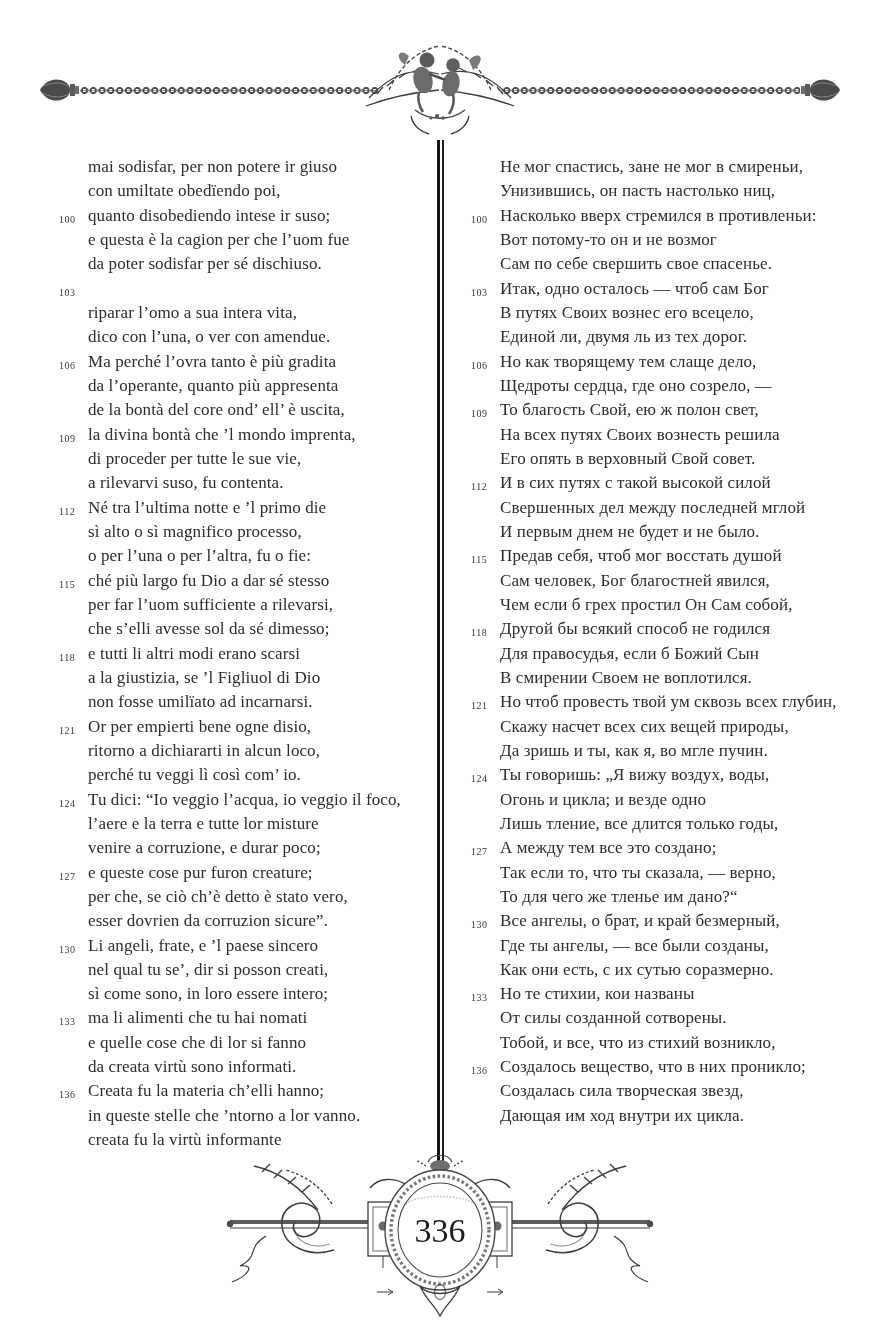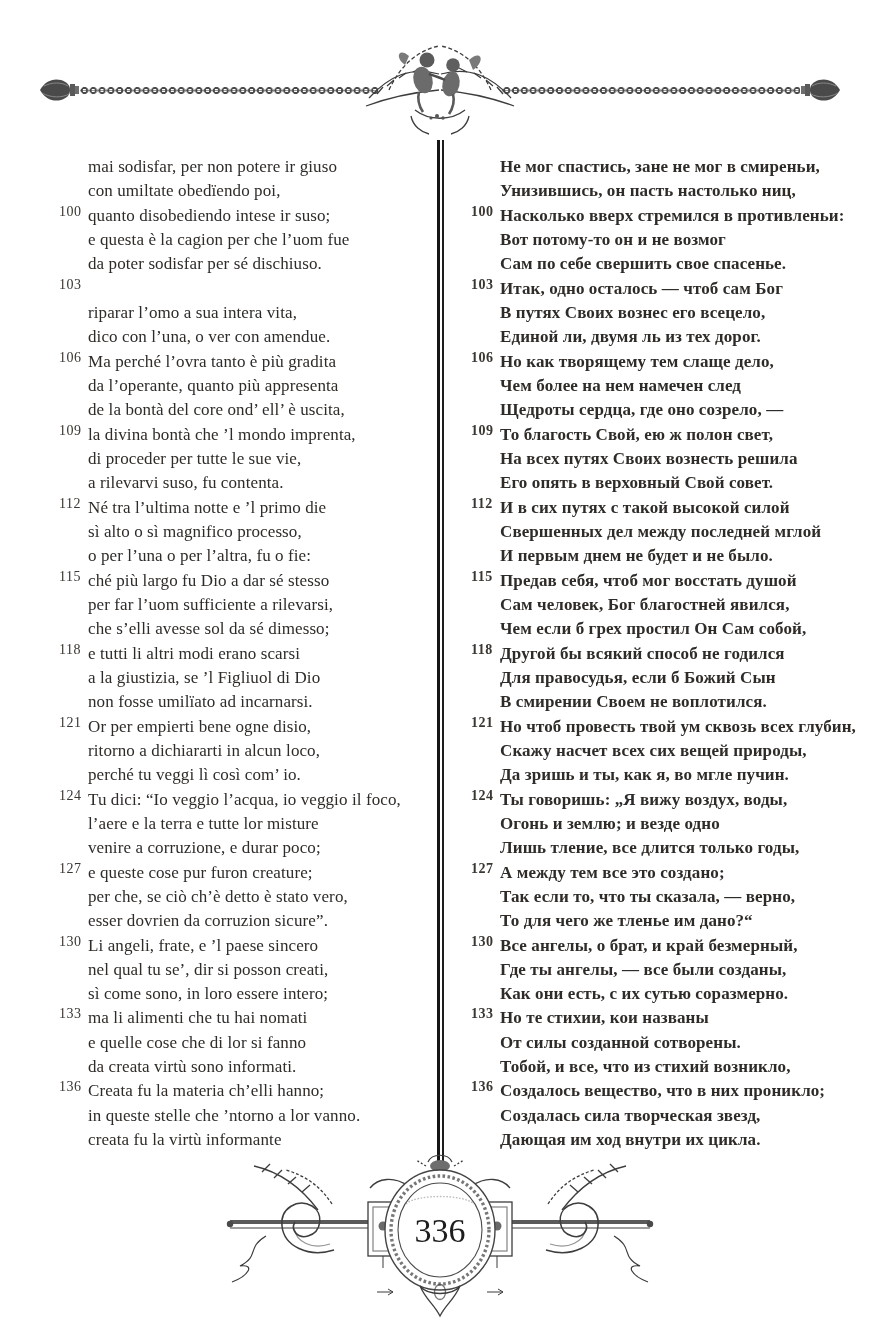--- a/index.html
+++ b/index.html
@@ -54,25 +54,25 @@
   
   .col {
     position: absolute; top: 155px;
     font-size: 17px; line-height: 24.33px;
     letter-spacing: 0.1px;
     color: #2f2b28;
     white-space: nowrap;
     z-index: 1;
   }
   .col.left  { left: 88px;  width: 348px; }
-  .col.right { left: 500px; width: 370px; font-weight: bold; }
+  .col.right { left: 500px; width: 370px; }
   .line { position: relative; height: 24.33px; }
   .num {
-    position: absolute; left: -29px; top: 2px;
-    font-size: 14px; line-height: 12px;
+    position: absolute; left: -29px; top: 10px;
+    font-size: 10px; line-height: 12px;
     letter-spacing: 0.5px; color: #3a3631;
   }
 
   
   .footer-ornament {
     position: absolute; left: 222px; top: 1150px;
     width: 436px; height: 172px; z-index: 2;
   }
   .pagenum-text {
     font-family: "Liberation Serif", serif;
@@ -178,39 +178,38 @@
   <div class="col right" id="col-right">
       <div class="line"><span>Не мог спастись, зане не мог в смиреньи,</span></div>
       <div class="line"><span>Унизившись, он пасть настолько ниц,</span></div>
       <div class="line"><span class="num">100</span><span>Насколько вверх стремился в противленьи:</span></div>
       <div class="line"><span>Вот потому-то он и не возмог</span></div>
       <div class="line"><span>Сам по себе свершить свое спасенье.</span></div>
       <div class="line"><span class="num">103</span><span>Итак, одно осталось — чтоб сам Бог</span></div>
       <div class="line"><span>В путях Своих вознес его всецело,</span></div>
       <div class="line"><span>Единой ли, двумя ль из тех дорог.</span></div>
       <div class="line"><span class="num">106</span><span>Но как творящему тем слаще дело,</span></div>
-      <div class="line"><span>Чем более на нем намечен след</span></div>
       <div class="line"><span>Щедроты сердца, где оно созрело, —</span></div>
       <div class="line"><span class="num">109</span><span>То благость Свой, ею ж полон свет,</span></div>
       <div class="line"><span>На всех путях Своих вознесть решила</span></div>
       <div class="line"><span>Его опять в верховный Свой совет.</span></div>
       <div class="line"><span class="num">112</span><span>И в сих путях с такой высокой силой</span></div>
       <div class="line"><span>Свершенных дел между последней мглой</span></div>
       <div class="line"><span>И первым днем не будет и не было.</span></div>
       <div class="line"><span class="num">115</span><span>Предав себя, чтоб мог восстать душой</span></div>
       <div class="line"><span>Сам человек, Бог благостней явился,</span></div>
       <div class="line"><span>Чем если б грех простил Он Сам собой,</span></div>
       <div class="line"><span class="num">118</span><span>Другой бы всякий способ не годился</span></div>
       <div class="line"><span>Для правосудья, если б Божий Сын</span></div>
       <div class="line"><span>В смирении Своем не воплотился.</span></div>
       <div class="line"><span class="num">121</span><span>Но чтоб провесть твой ум сквозь всех глубин,</span></div>
       <div class="line"><span>Скажу насчет всех сих вещей природы,</span></div>
       <div class="line"><span>Да зришь и ты, как я, во мгле пучин.</span></div>
       <div class="line"><span class="num">124</span><span>Ты говоришь: „Я вижу воздух, воды,</span></div>
-      <div class="line"><span>Огонь и землю; и везде одно</span></div>
+      <div class="line"><span>Огонь и цикла; и везде одно</span></div>
       <div class="line"><span>Лишь тление, все длится только годы,</span></div>
       <div class="line"><span class="num">127</span><span>А между тем все это создано;</span></div>
       <div class="line"><span>Так если то, что ты сказала, — верно,</span></div>
       <div class="line"><span>То для чего же тленье им дано?“</span></div>
       <div class="line"><span class="num">130</span><span>Все ангелы, о брат, и край безмерный,</span></div>
       <div class="line"><span>Где ты ангелы, — все были созданы,</span></div>
       <div class="line"><span>Как они есть, с их сутью соразмерно.</span></div>
       <div class="line"><span class="num">133</span><span>Но те стихии, кои названы</span></div>
       <div class="line"><span>От силы созданной сотворены.</span></div>
       <div class="line"><span>Тобой, и все, что из стихий возникло,</span></div>

